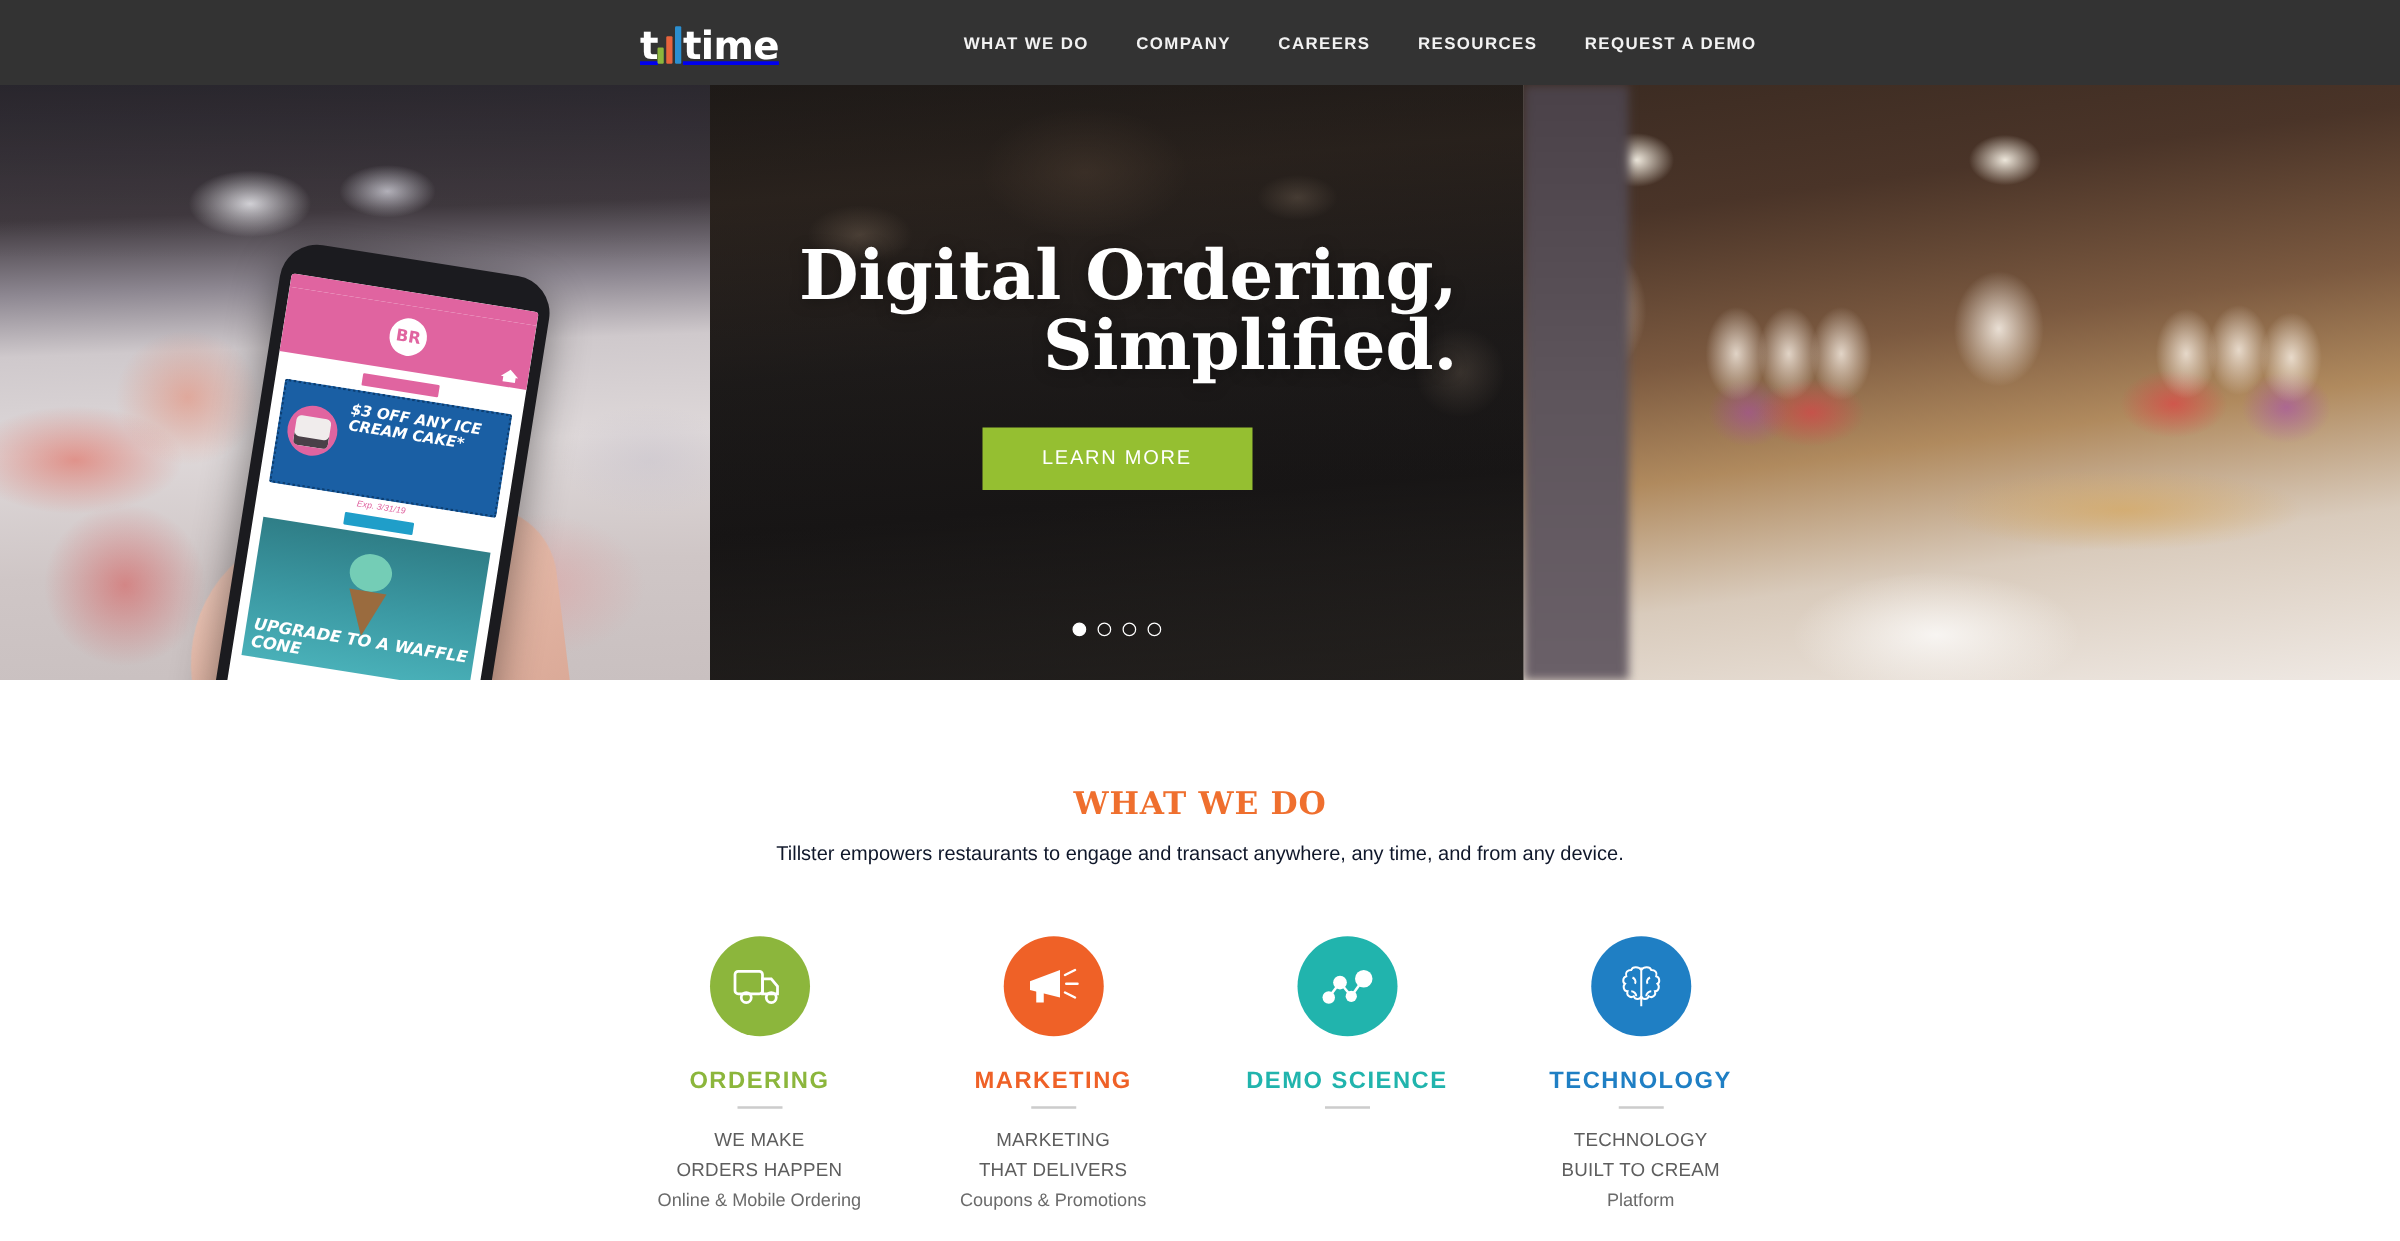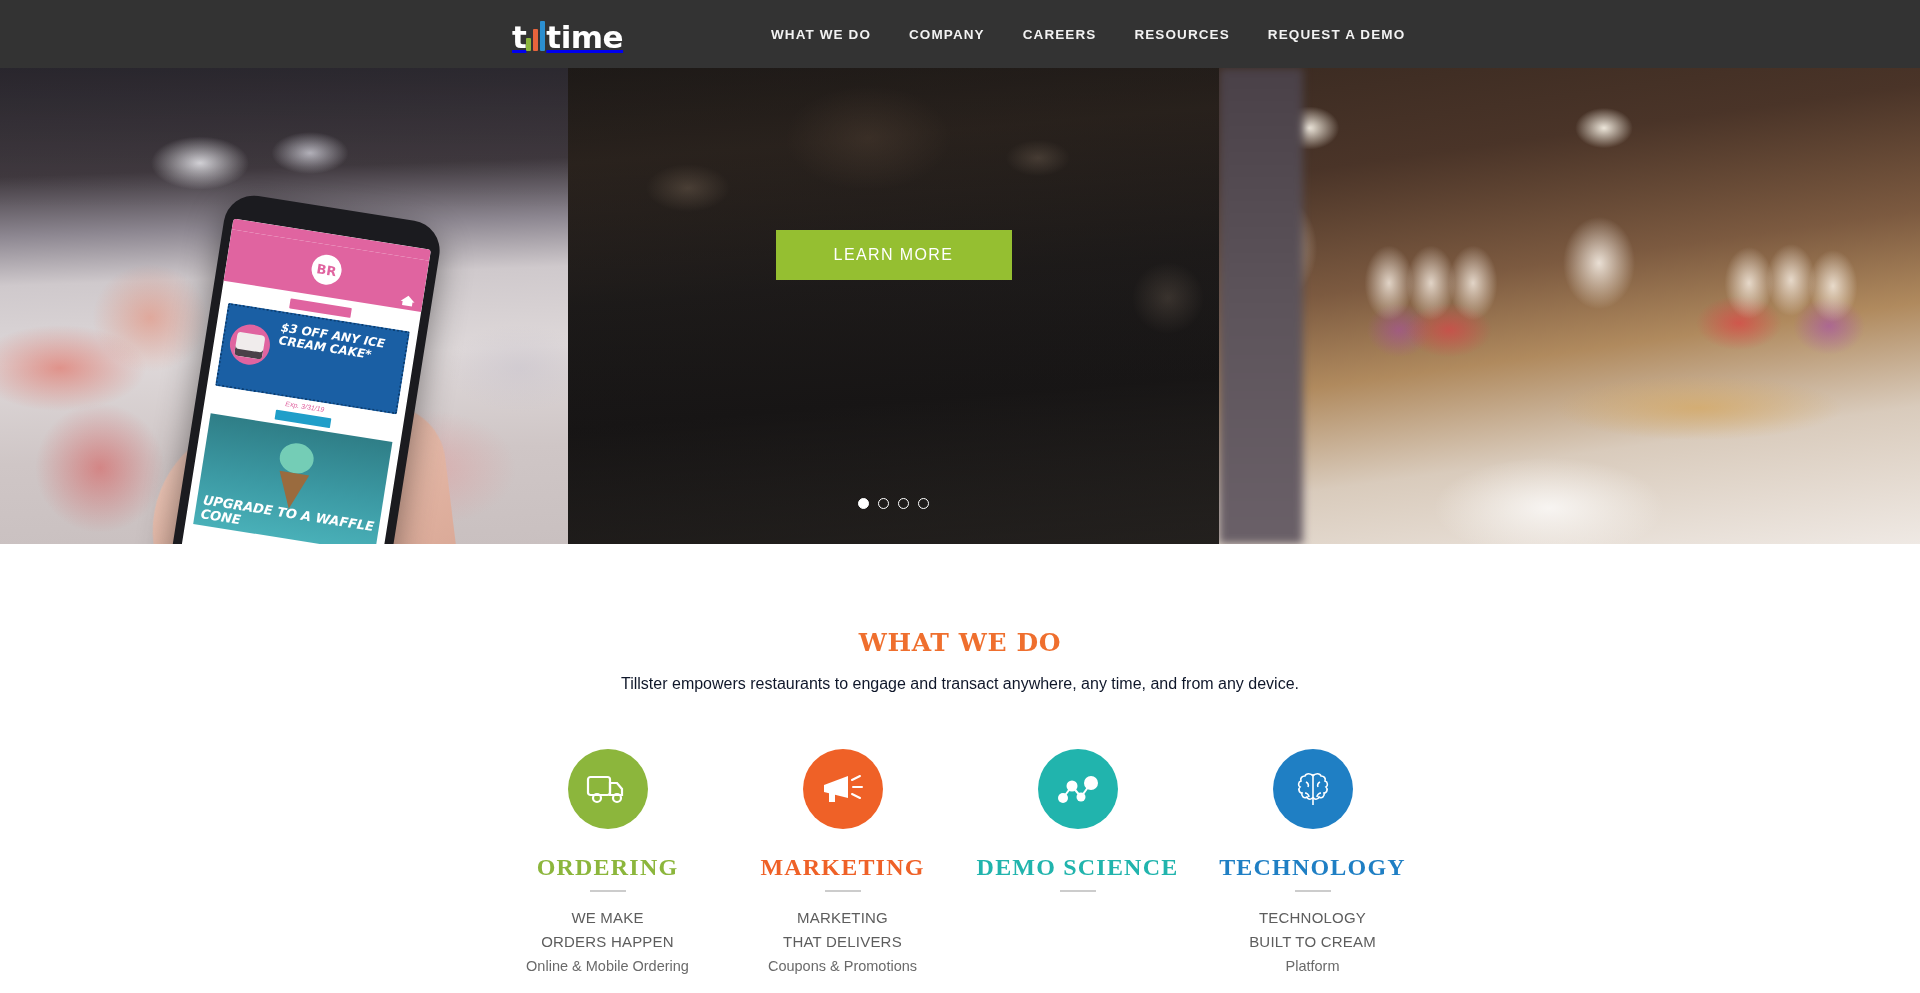--- a/index.html
+++ b/index.html
@@ -143,21 +143,21 @@
   .hero-content{
     position:absolute; left:568px; top:0; width:651px; height:476px; z-index:5;
     display:flex; flex-direction:column; align-items:center; padding-top:124px;
   }
   .hero-title{
     color:#ffffff; font-family:"DejaVu Serif", serif; font-weight:700;
     font-size:55px; line-height:1.02; text-align:right; width:545px;
     text-shadow:0 2px 12px rgba(0,0,0,.35);
   }
   .hero-btn{
-    margin-top:38px; width:236px; height:50px;
+    margin-top:38px; width:216px; height:50px;
     background:#95bf31; color:#ffffff; border:none; cursor:pointer;
     font-size:16px; letter-spacing:1.4px; font-weight:400;
     font-family:"Liberation Sans", sans-serif;
   }
   .hero-dots{ position:absolute; bottom:35px; display:flex; gap:9px; }
   .hero-dots i{
     display:block; width:11px; height:11px; border-radius:50%;
     border:1.5px solid #ffffff; cursor:pointer;
   }
   .hero-dots i.on{ background:#ffffff; }
@@ -174,22 +174,22 @@
   }
   .cards{
     margin-top:56px; display:flex; justify-content:center; gap:0;
   }
   .card{ width:235px; display:flex; flex-direction:column; align-items:center; }
   .circle{
     width:80px; height:80px; border-radius:50%;
     display:flex; align-items:center; justify-content:center;
   }
   .card h3{
-    margin-top:25px; font-family:Liberation Serif, serif; font-weight:700;
-    font-size:24px; letter-spacing:1.2px;
+    margin-top:25px; font-family:Liberation Sans, sans-serif; font-weight:700;
+    font-size:19px; letter-spacing:1.2px;
   }
   .rule{ margin-top:9px; width:36px; height:2px; background:#cccccc; }
   .card .lines{ margin-top:14px; color:#5d5d5d; font-size:15px; line-height:24px; }
   .card .lines .cap{ letter-spacing:.2px; }
   .card .lines .small{ display:block; margin-top:0px; color:#6a6a6a; font-size:14.5px;}
 </style>
 </head>
 <body>
 
 <div class="header">
@@ -245,20 +245,24 @@
     </div>
   </div>
 
   <div class="hero-panel panel-center"></div>
 
   <div class="hero-panel panel-right">
     <div class="col"></div>
   </div>
 
   <div class="hero-content">
+    <h1 class="hero-title">
+      <span>Digital Ordering,</span><br>
+      <span>Simplified.</span>
+    </h1>
     <button class="hero-btn">LEARN MORE</button>
     <div class="hero-dots">
       <i class="on"></i>
       <i></i>
       <i></i>
       <i></i>
     </div>
   </div>
 </div>
 

